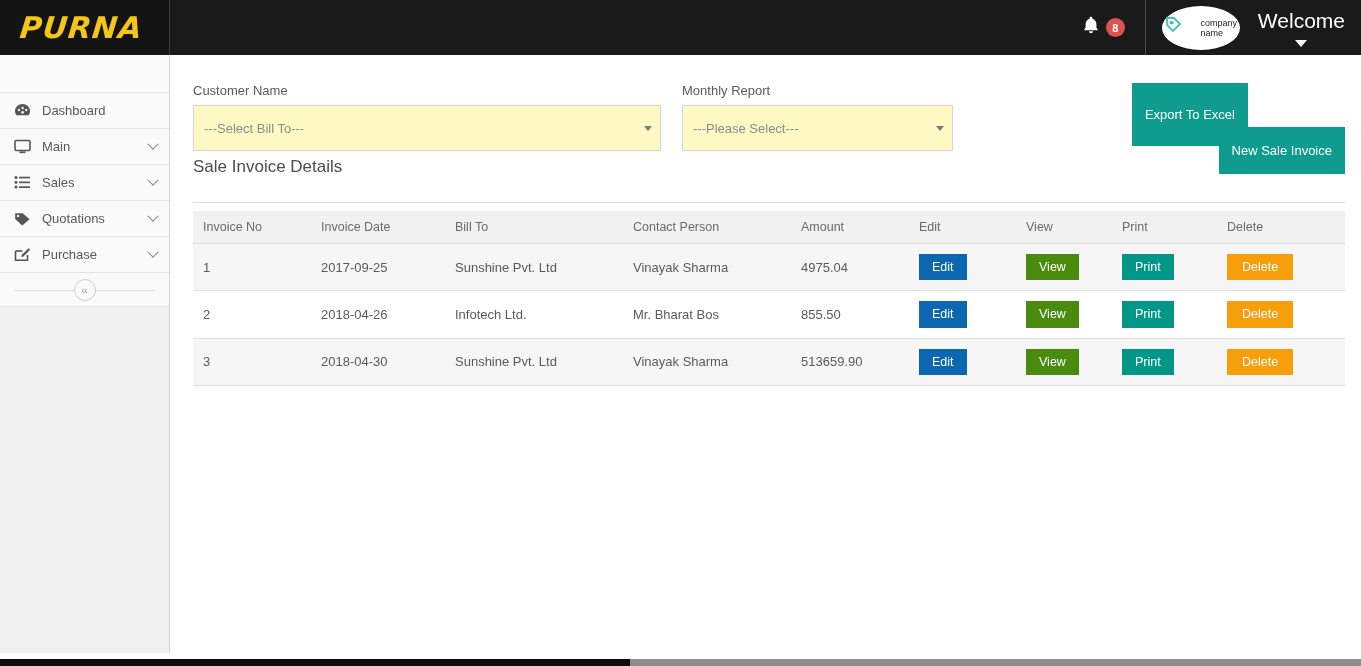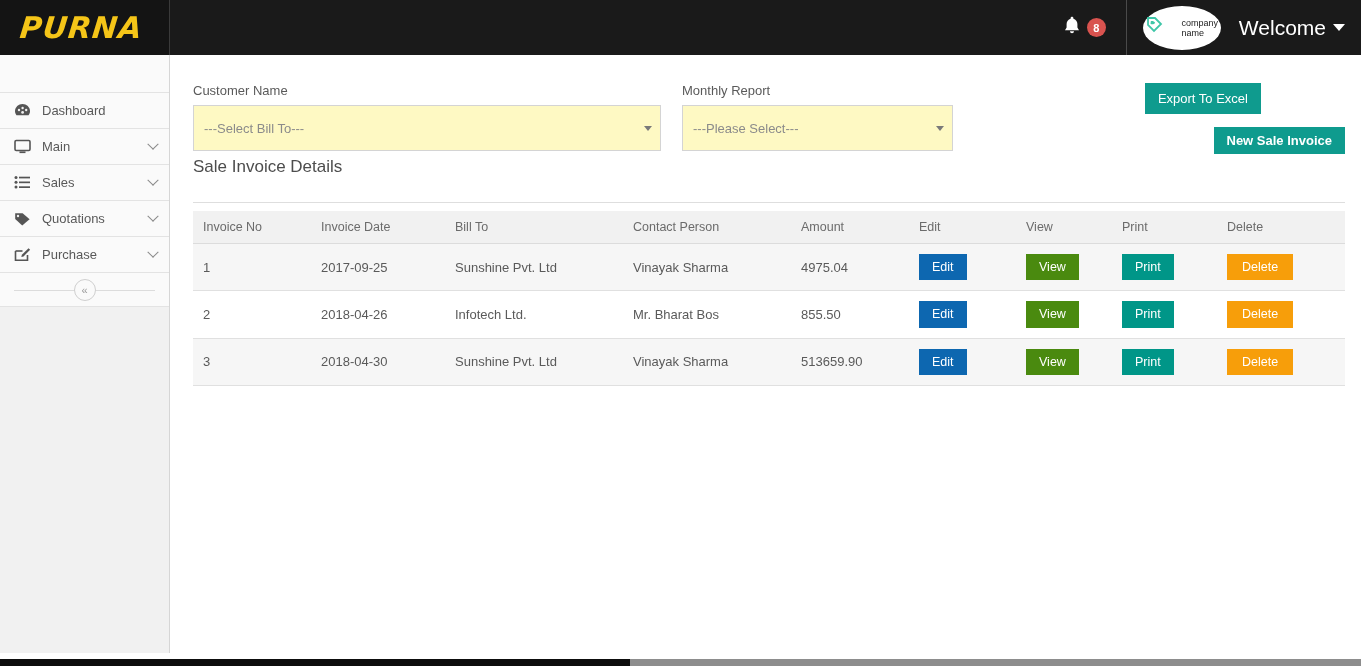--- a/index.html
+++ b/index.html
@@ -62,20 +62,21 @@
   }
   .company-logo .tag-mark { flex: 0 0 auto; }
   .company-logo .cl-text {
     font-size: 9px; line-height: 10px; color: #222;
     font-family: "Liberation Sans", sans-serif;
   }
   .welcome {
     color: #ffffff; font-size: 21px; margin-left: 8px;
     display:flex; align-items:center; gap:7px;
     cursor: pointer;
+    flex-direction: column;
   }
   .caret-down {
     width: 0; height: 0;
     border-left: 6px solid transparent;
     border-right: 6px solid transparent;
     border-top: 7px solid #ffffff;
     display:inline-block;
   }
 
   
@@ -155,29 +156,28 @@
     border-top: 5px solid #7a7a7a;
   }
   .field-customer { left: 0; width: 468px; }
   .field-monthly  { left: 489px; width: 271px; }
 
   .btn {
     border: none; cursor: pointer; color: #fff;
     font-family: "Liberation Sans", sans-serif;
   }
   .btn-export {
-    position: absolute; top: 28px; right: 100px;
+    position: absolute; top: 28px; right: 113px;
     background: #0f9b8e; font-size: 13px;
-    padding: 8px 13px;
+    padding: 24px 13px;
   }
   .btn-new {
     position: absolute; top: 72px; right: 16px;
     background: #0f9b8e; font-size: 13px;
-    padding: 6px 13px;
-    font-weight: bold;
+    padding: 16px 13px;
   }
 
   .panel-title {
     font-size: 17px; color: #4d4d4d; font-weight: normal;
     margin: 12px 0 0 0; padding: 0 0 25px 0;
     border-bottom: 1px solid #dedede;
     width: 1152px;
   }
 
   

